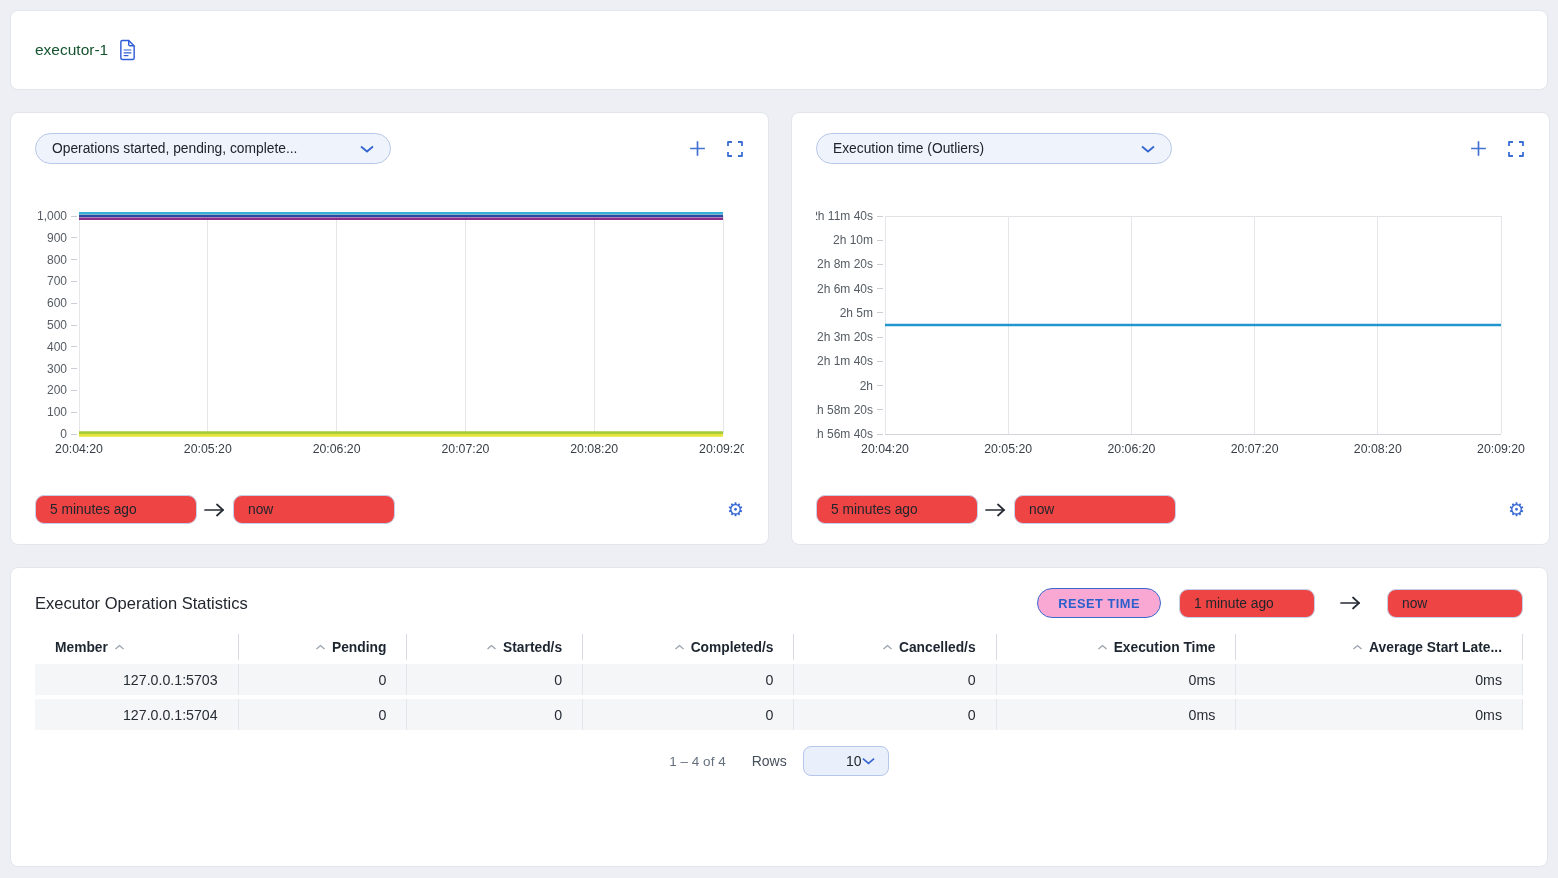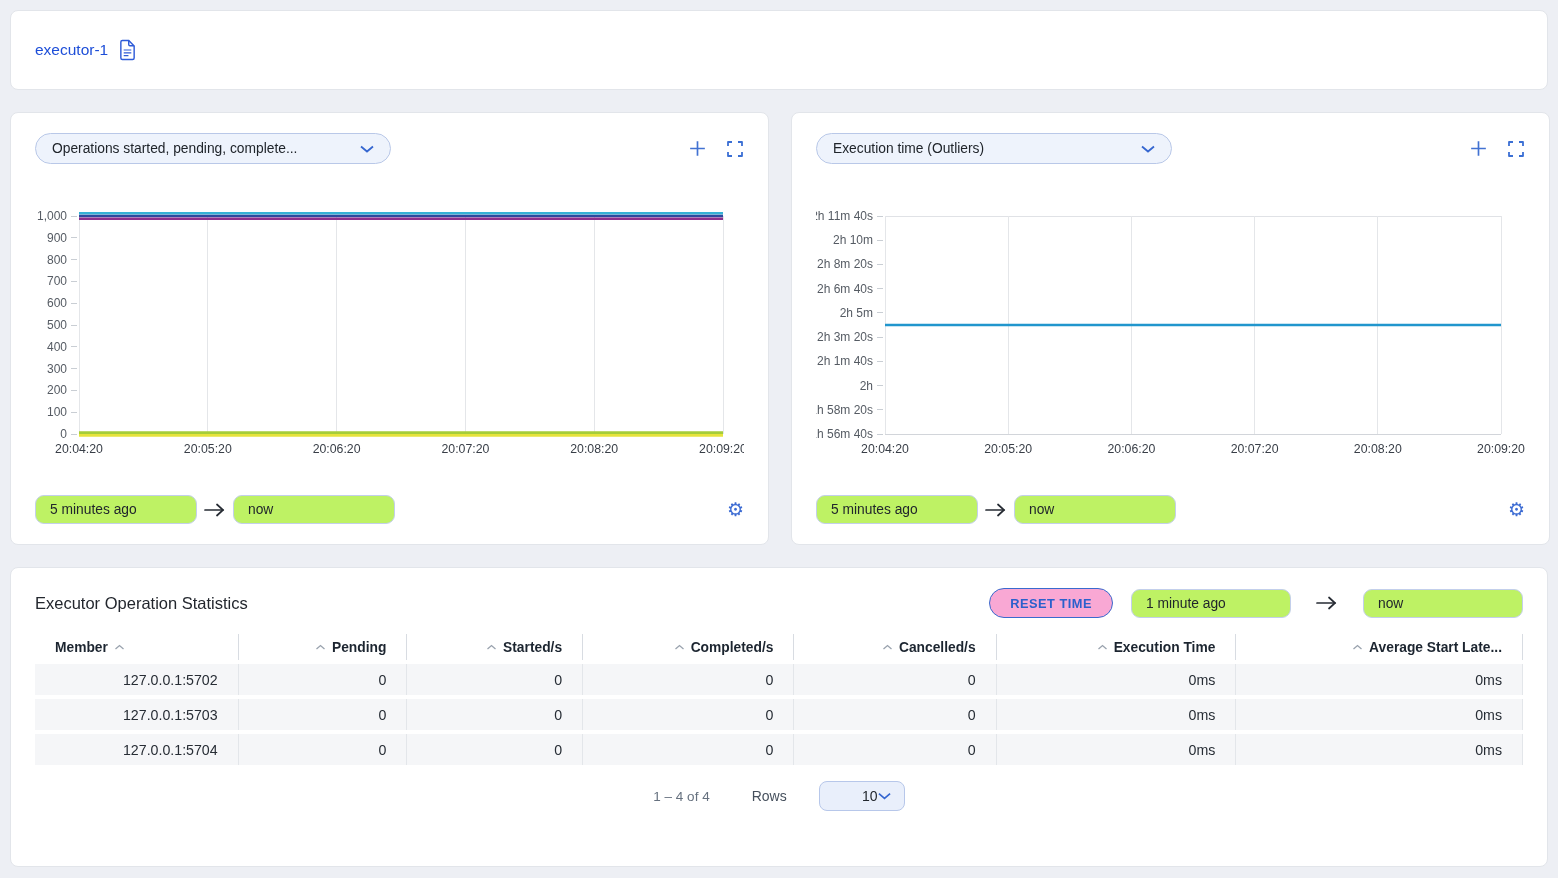--- a/index.html
+++ b/index.html
@@ -16,21 +16,21 @@
     border-radius: 8px;
   }
   
   .title-card {
     height: 80px;
     display: flex;
     align-items: center;
     padding: 0 24px;
     gap: 10px;
   }
-  .title-card .page-title { font-size: 15.5px; color: #1d4ed8; }
+  .title-card .page-title { font-size: 15.5px; color: #14532d; }
   
   .charts-row { display: flex; gap: 22px; margin-top: 22px; }
   .chart-card {
     flex: 1;
     height: 433px;
     padding: 20px 24px;
     display: flex;
     flex-direction: column;
   }
   .chart-head { display: flex; justify-content: space-between; align-items: center; }
@@ -42,21 +42,21 @@
     display: flex; align-items: center; justify-content: space-between;
     padding: 0 16px;
     font-size: 13.8px; color: #20252b;
     cursor: pointer;
   }
   .head-icons { display: flex; align-items: center; gap: 18px; }
   .chart-svg { display: block; width: 709px; height: 252px; margin-top: 46px; }
   .chart-foot { display: flex; align-items: center; margin-top: auto; }
   .time-input {
     width: 162px; height: 29px;
-    background: #bef264;
+    background: #ef4444;
     border: 1px solid #c3cfeb;
     border-radius: 9px;
     display: flex; align-items: center;
     padding: 0 14px;
     font-size: 13.8px; color: #21262c;
   }
   .arrow-wrap { margin: 0 6px; display: flex; align-items: center; }
   .gear {
     margin-left: auto;
     font-size: 19px; line-height: 1;
@@ -74,21 +74,21 @@
     background: #f9a8d4;
     border: 1.5px solid #3a6ace;
     border-radius: 16px;
     color: #2b60cc;
     font-family: "Liberation Sans", sans-serif;
     font-size: 12.8px;
     font-weight: 600;
     letter-spacing: 0.5px;
     cursor: pointer;
   }
-  .stats-controls .time-input { width: 160px; }
+  .stats-controls .time-input { width: 136px; }
   table { width: 100%; margin-top: 12px; border-collapse: separate; border-spacing: 0 4px; }
   th {
     height: 26px;
     font-size: 13.8px; font-weight: 700; color: #1c2530;
     padding: 0 20px;
     border-right: 1px solid #d8dce2;
     white-space: nowrap;
     cursor: pointer;
   }
   th .th-inner { display: flex; align-items: center; gap: 6px; }
@@ -98,21 +98,21 @@
     font-size: 14.2px; color: #272d35;
     padding: 0 20px;
     background: #f5f6f8;
     border-right: 1px solid #e3e6ea;
     text-align: right;
     white-space: nowrap;
   }
   td.al-left, th.al-left { text-align: right; }
   .pagination {
     margin-top: 12px;
-    display: flex; align-items: center; justify-content: center; gap: 16px;
+    display: flex; align-items: center; justify-content: center;
   }
   .range-text { font-size: 13.5px; color: #66717f; margin-right: 26px; }
   .rows-label { font-size: 14px; color: #46505d; margin-right: 16px; }
   .rows-select {
     width: 86px; height: 30px;
     background: #e9effb;
     border: 1px solid #b7c7ea;
     border-radius: 8px;
     display: flex; align-items: center; justify-content: flex-end;
     padding: 0 13px;
@@ -395,29 +395,20 @@
                   <polyline points="1.5,5 5.5,1.5 9.5,5" stroke="#9aa3ae" stroke-width="1.3"></polyline>
                 </svg>
               </span>
               <span>Average Start Late...</span>
             </span>
           </th>
         </tr>
       </thead>
     <tbody id="stats-tbody">
         <tr>
-          <td class="al-left">127.0.0.1:5702</td>
-          <td class="">0</td>
-          <td class="">0</td>
-          <td class="">0</td>
-          <td class="">0</td>
-          <td class="">0ms</td>
-          <td class="">0ms</td>
-        </tr>
-        <tr>
           <td class="al-left">127.0.0.1:5703</td>
           <td class="">0</td>
           <td class="">0</td>
           <td class="">0</td>
           <td class="">0</td>
           <td class="">0ms</td>
           <td class="">0ms</td>
         </tr>
         <tr>
           <td class="al-left">127.0.0.1:5704</td>

